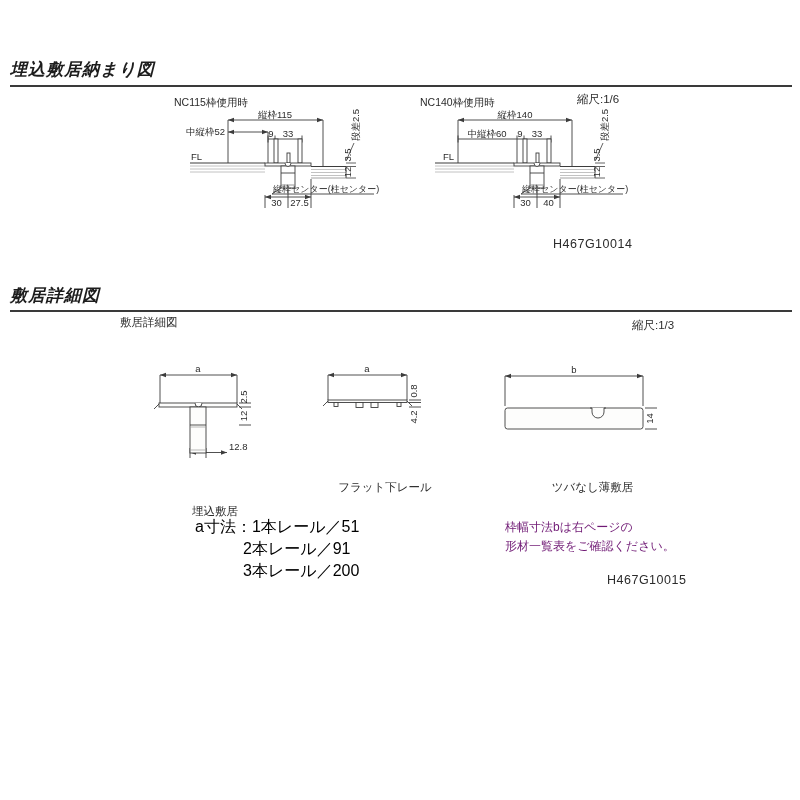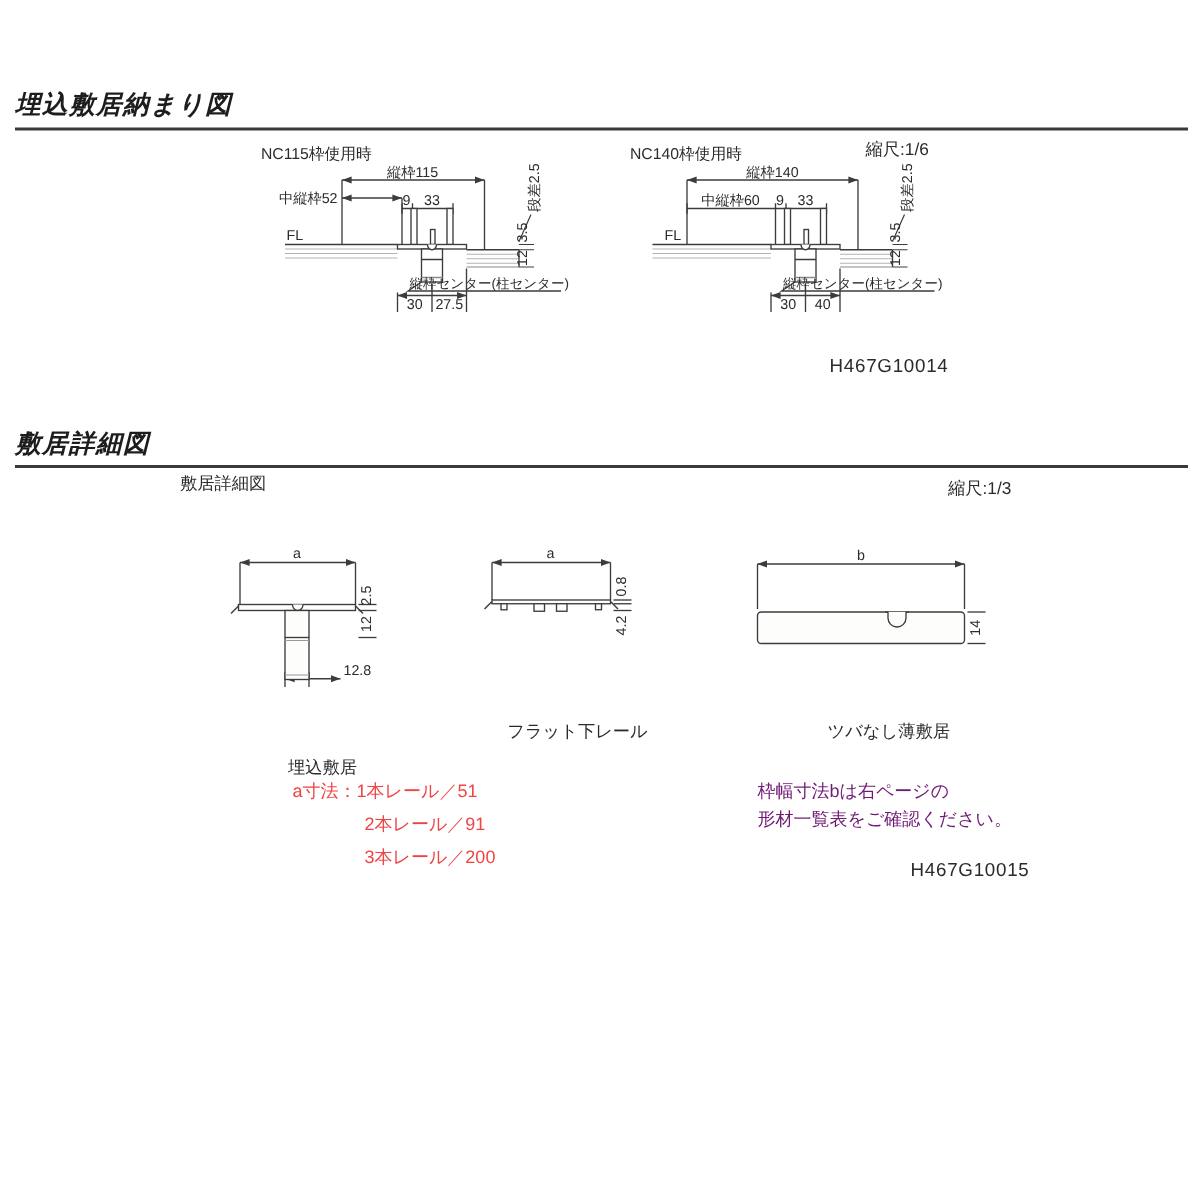--- a/index.html
+++ b/index.html
@@ -7,21 +7,21 @@
     width:800px;height:800px;position:relative;background:#ffffff;
     font-family:"Liberation Sans","DejaVu Sans",sans-serif;color:#222;
     overflow:hidden;
   }
   .abs{position:absolute;}
   .sec-title{font-size:17px;font-weight:bold;letter-spacing:1px;color:#1d1d1d;font-style:italic;}
   .sec-rule{height:0;border-top:2px solid #3a3a3a;width:782px;left:10px;}
   .small-label{font-size:11.5px;color:#2b2b2b;}
   .code-label{font-size:12.5px;color:#2b2b2b;letter-spacing:0.5px;}
   .profile-caption{font-size:11.5px;color:#2b2b2b;text-align:center;}
-  .note{font-size:12px;color:#ef4444;line-height:22px;}
+  .note{font-size:16px;color:#000000;line-height:22px;}
   .note-b{font-size:12px;color:#701a75;line-height:19px;}
   .note-row{display:flex;}
   .note-indent{padding-left:48px;}
   svg text{font-family:"Liberation Sans","DejaVu Sans",sans-serif;fill:#2b2b2b;}
   svg .dm{font-size:9.5px;}
   svg .ttl{font-size:10.5px;}
   svg .ld{font-size:9px;}
 </style>
 </head>
 <body>

